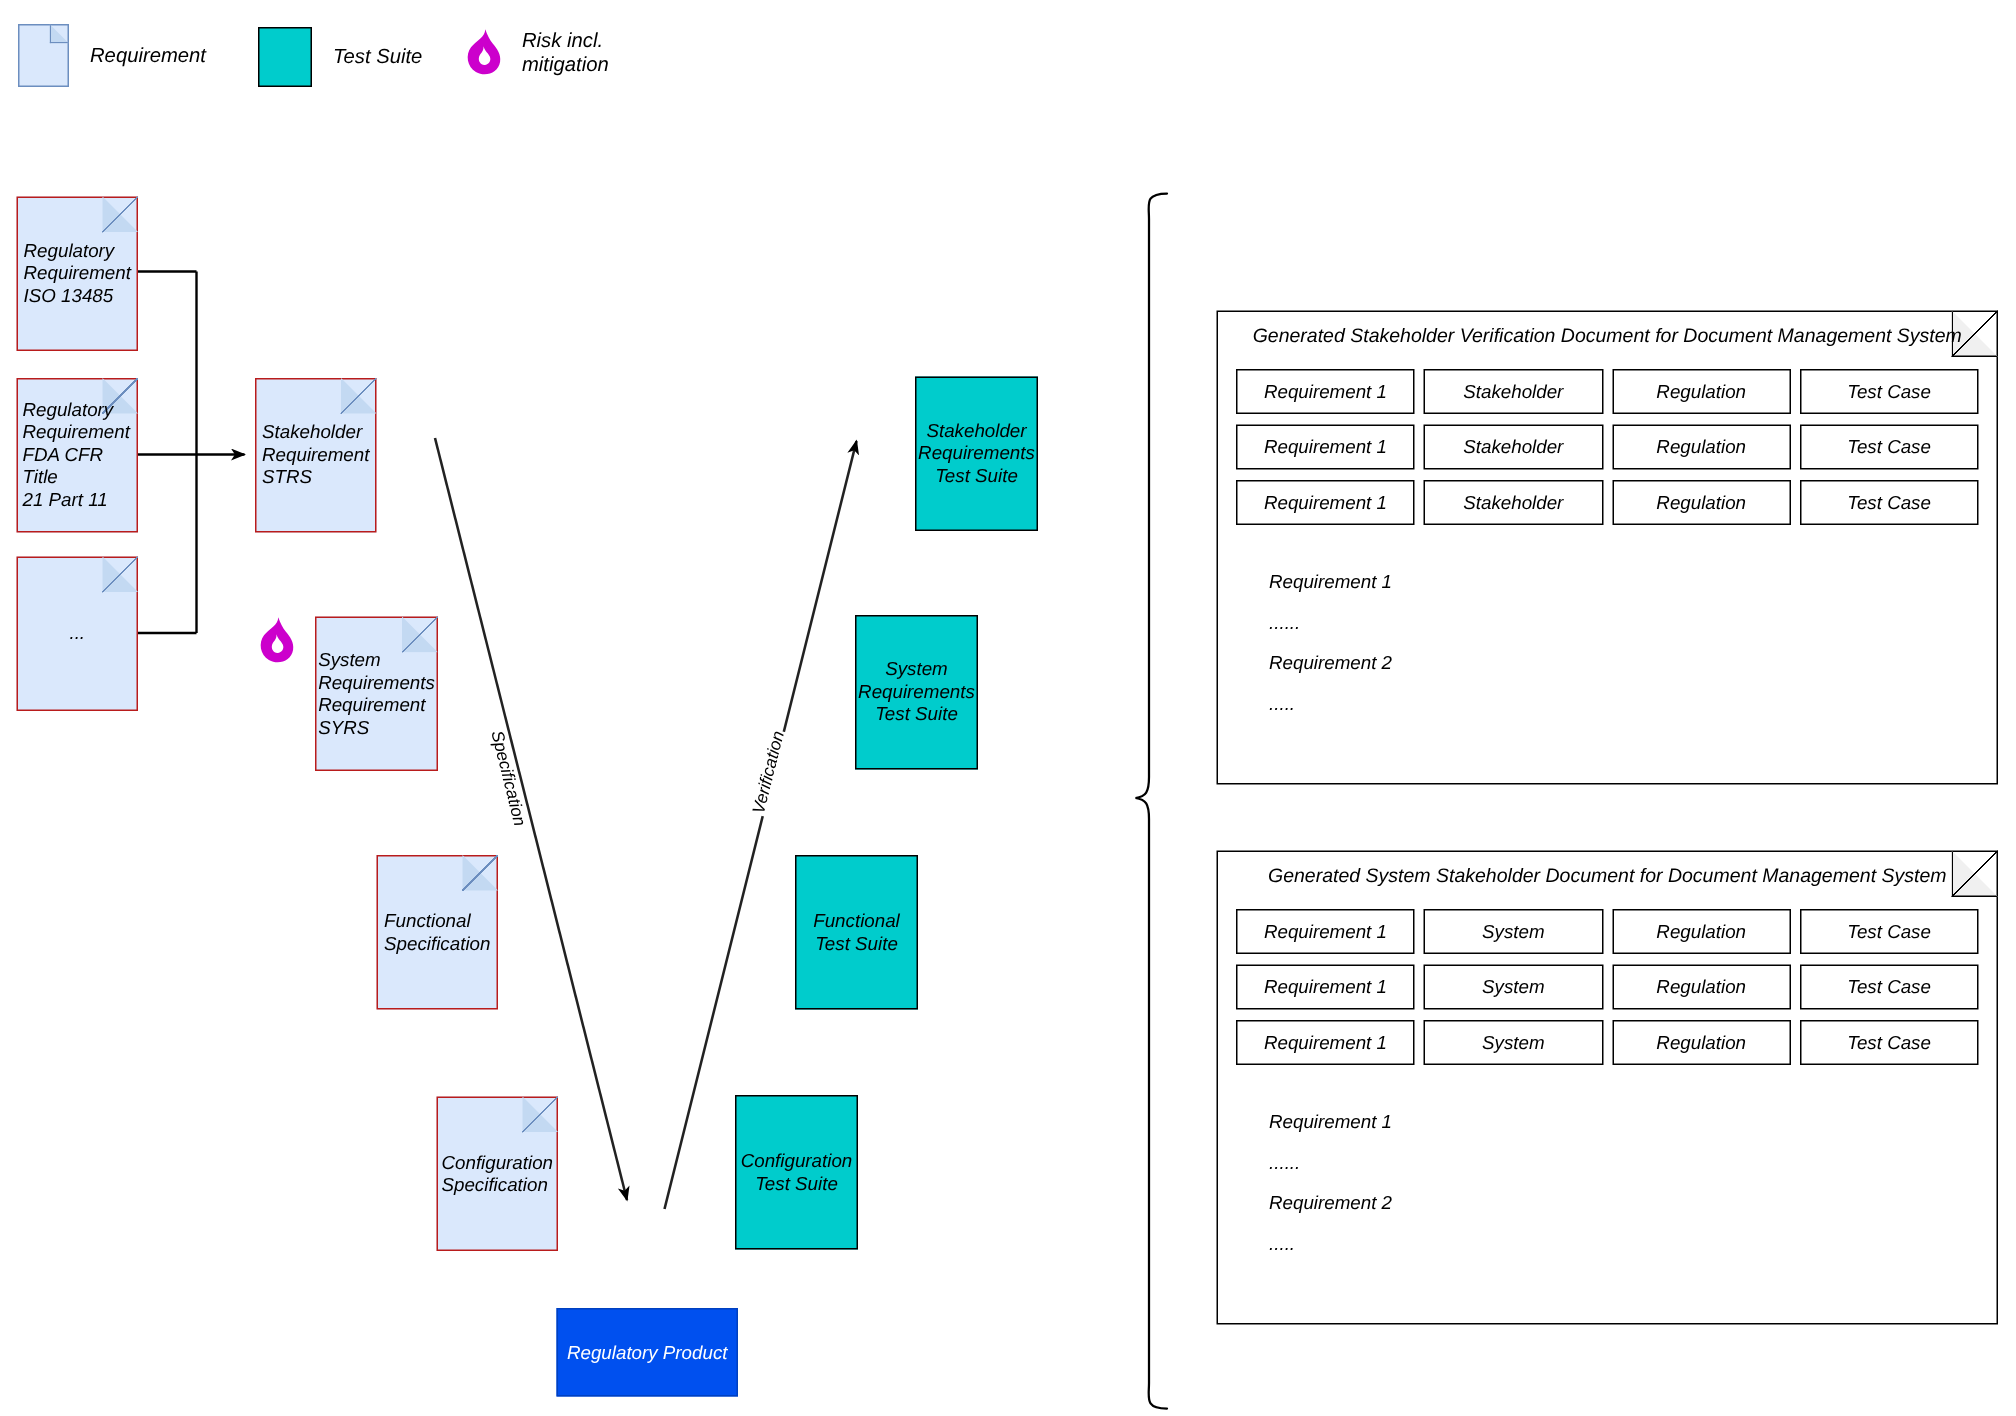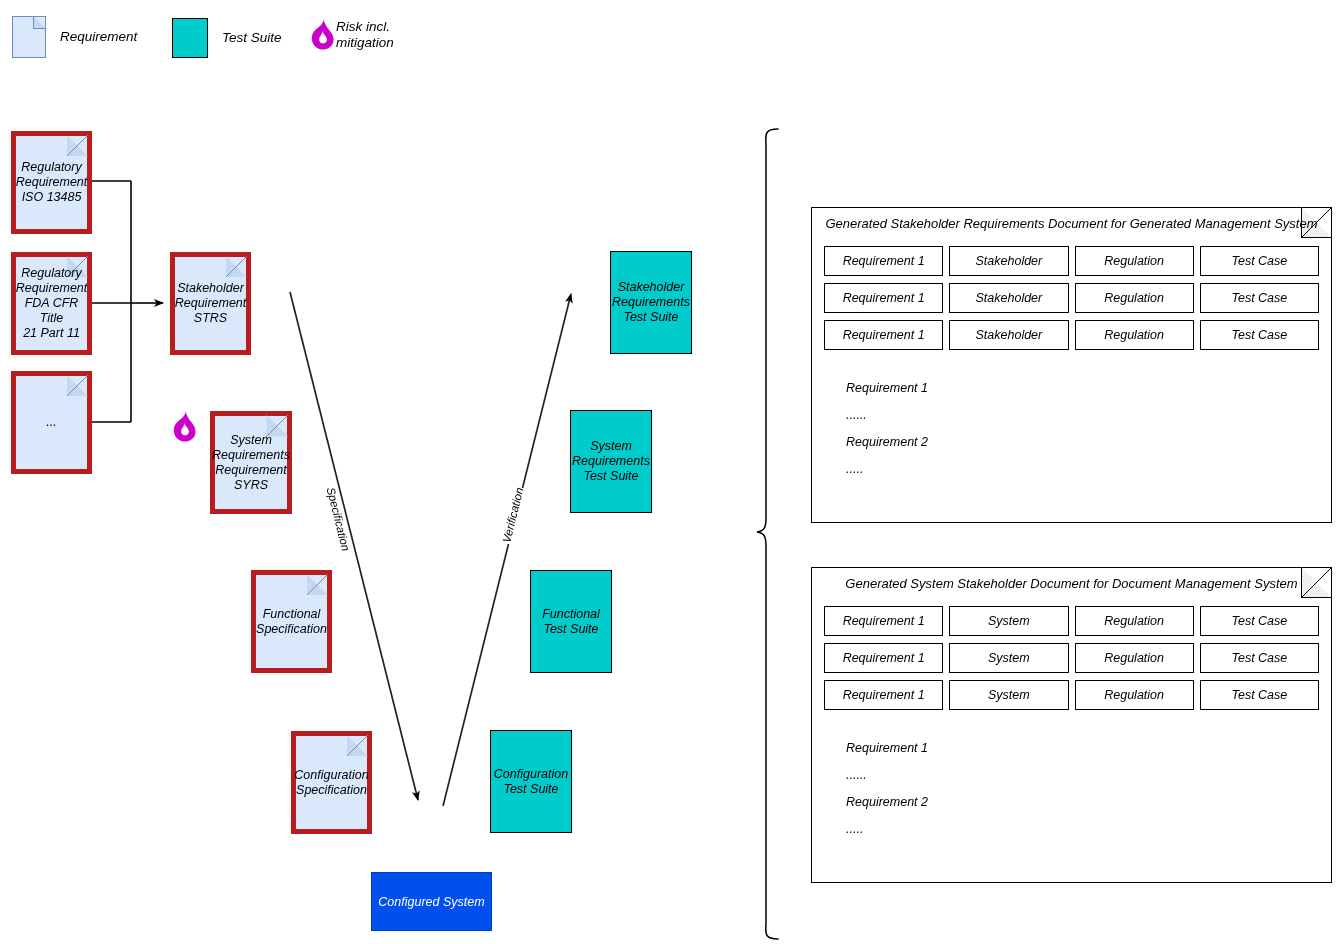--- a/index.html
+++ b/index.html
@@ -48,27 +48,26 @@
   .legend-label {
     font-size: 13.5px;
     line-height: 16px;
     color: #000;
     white-space: pre-line;
   }
 
   
   .doc {
     background: #dae8fc;
-    border: 5px solid #b91c1c;
+    border: 1px solid #b91c1c;
     position: absolute;
     box-sizing: border-box;
     display: flex;
     align-items: center;
     justify-content: center;
-    text-align: center;
     font-size: 12.5px;
     line-height: 15px;
     white-space: pre-line;
     color: #000;
   }
   .doc > .foldwrap {
     position: absolute;
     right: -1px; top: -1px;
     width: 30%;
     aspect-ratio: 1 / 1;
@@ -211,21 +210,21 @@
           <span class="fold"></span>
         </div>
       <span class="legend-label">Requirement</span>
     </div>
 
     <div class="abs" style="left:160px; top:8px; display:flex; align-items:center; gap:14px;">
       <div class="legend-suite"></div>
       <span class="legend-label">Test Suite</span>
     </div>
 
-    <div class="abs" style="left:296px; top:8px; display:flex; align-items:center; ">
+    <div class="abs" style="left:296px; top:8px; display:flex; align-items:center; gap:12px;">
       <span style="display:inline-block;width:28px;height:34px;">
         <svg width="28" height="34" viewBox="0 0 28 34" aria-hidden="true">
           <path d="M15.5 1.5 C 15.5 7, 9.5 9, 6 13.5 C 2.2 18.4, 3.3 26.5, 9.3 30 C 15.8 33.8, 24.3 30.4, 25.4 23.2 C 26.2 18.1, 23.2 14.4, 20.6 11.2 C 18.5 8.6, 16.9 5.6, 15.5 1.5 Z" fill="#cc00cc"></path>
           <path d="M14.3 12.8 C 14.6 16.6, 12.2 17.2, 11.4 19.9 C 10.6 22.7, 12.4 25.4, 15.1 25.3 C 17.9 25.2, 19.6 22.6, 18.6 19.9 C 17.8 17.6, 15.2 16.1, 14.3 12.8 Z" fill="#ffffff"></path>
         </svg>
       </span>
       <span class="legend-label">Risk incl.
 mitigation</span>
     </div>
   </div>
@@ -324,31 +323,31 @@
     <span>Functional
 Test Suite</span>
   </div>
 
   <div class="suite" style="left:490px; top:730px; width:82px; height:103px;">
     <span>Configuration
 Test Suite</span>
   </div>
 
   <div class="product" style="left:371px; top:872px; width:121px; height:59px;">
-    <span>Configured System</span>
+    <span>Regulatory Product</span>
   </div>
 
   <div class="edge-label" style="left:336px; top:485px; transform: rotate(76deg);">Specification</div>
   <div class="edge-label" style="left:500px; top:542px; transform: rotate(-76deg);">Verification</div>
 
   <div class="gendoc" style="left:811px; top:207px; width:521px; height:316px;">
     <span class="gd-fold"></span>
     <span class="gd-foldline"></span>
 
-    <div class="gd-title">Generated Stakeholder Requirements Document for Generated Management System</div>
+    <div class="gd-title">Generated Stakeholder Verification Document for Document Management System</div>
 
     <div class="gd-rows">
       <div class="gd-row">
         <div class="gd-cell">Requirement 1</div>
         <div class="gd-cell">Stakeholder</div>
         <div class="gd-cell">Regulation</div>
         <div class="gd-cell">Test Case</div>
       </div>
       <div class="gd-row">
         <div class="gd-cell">Requirement 1</div>

